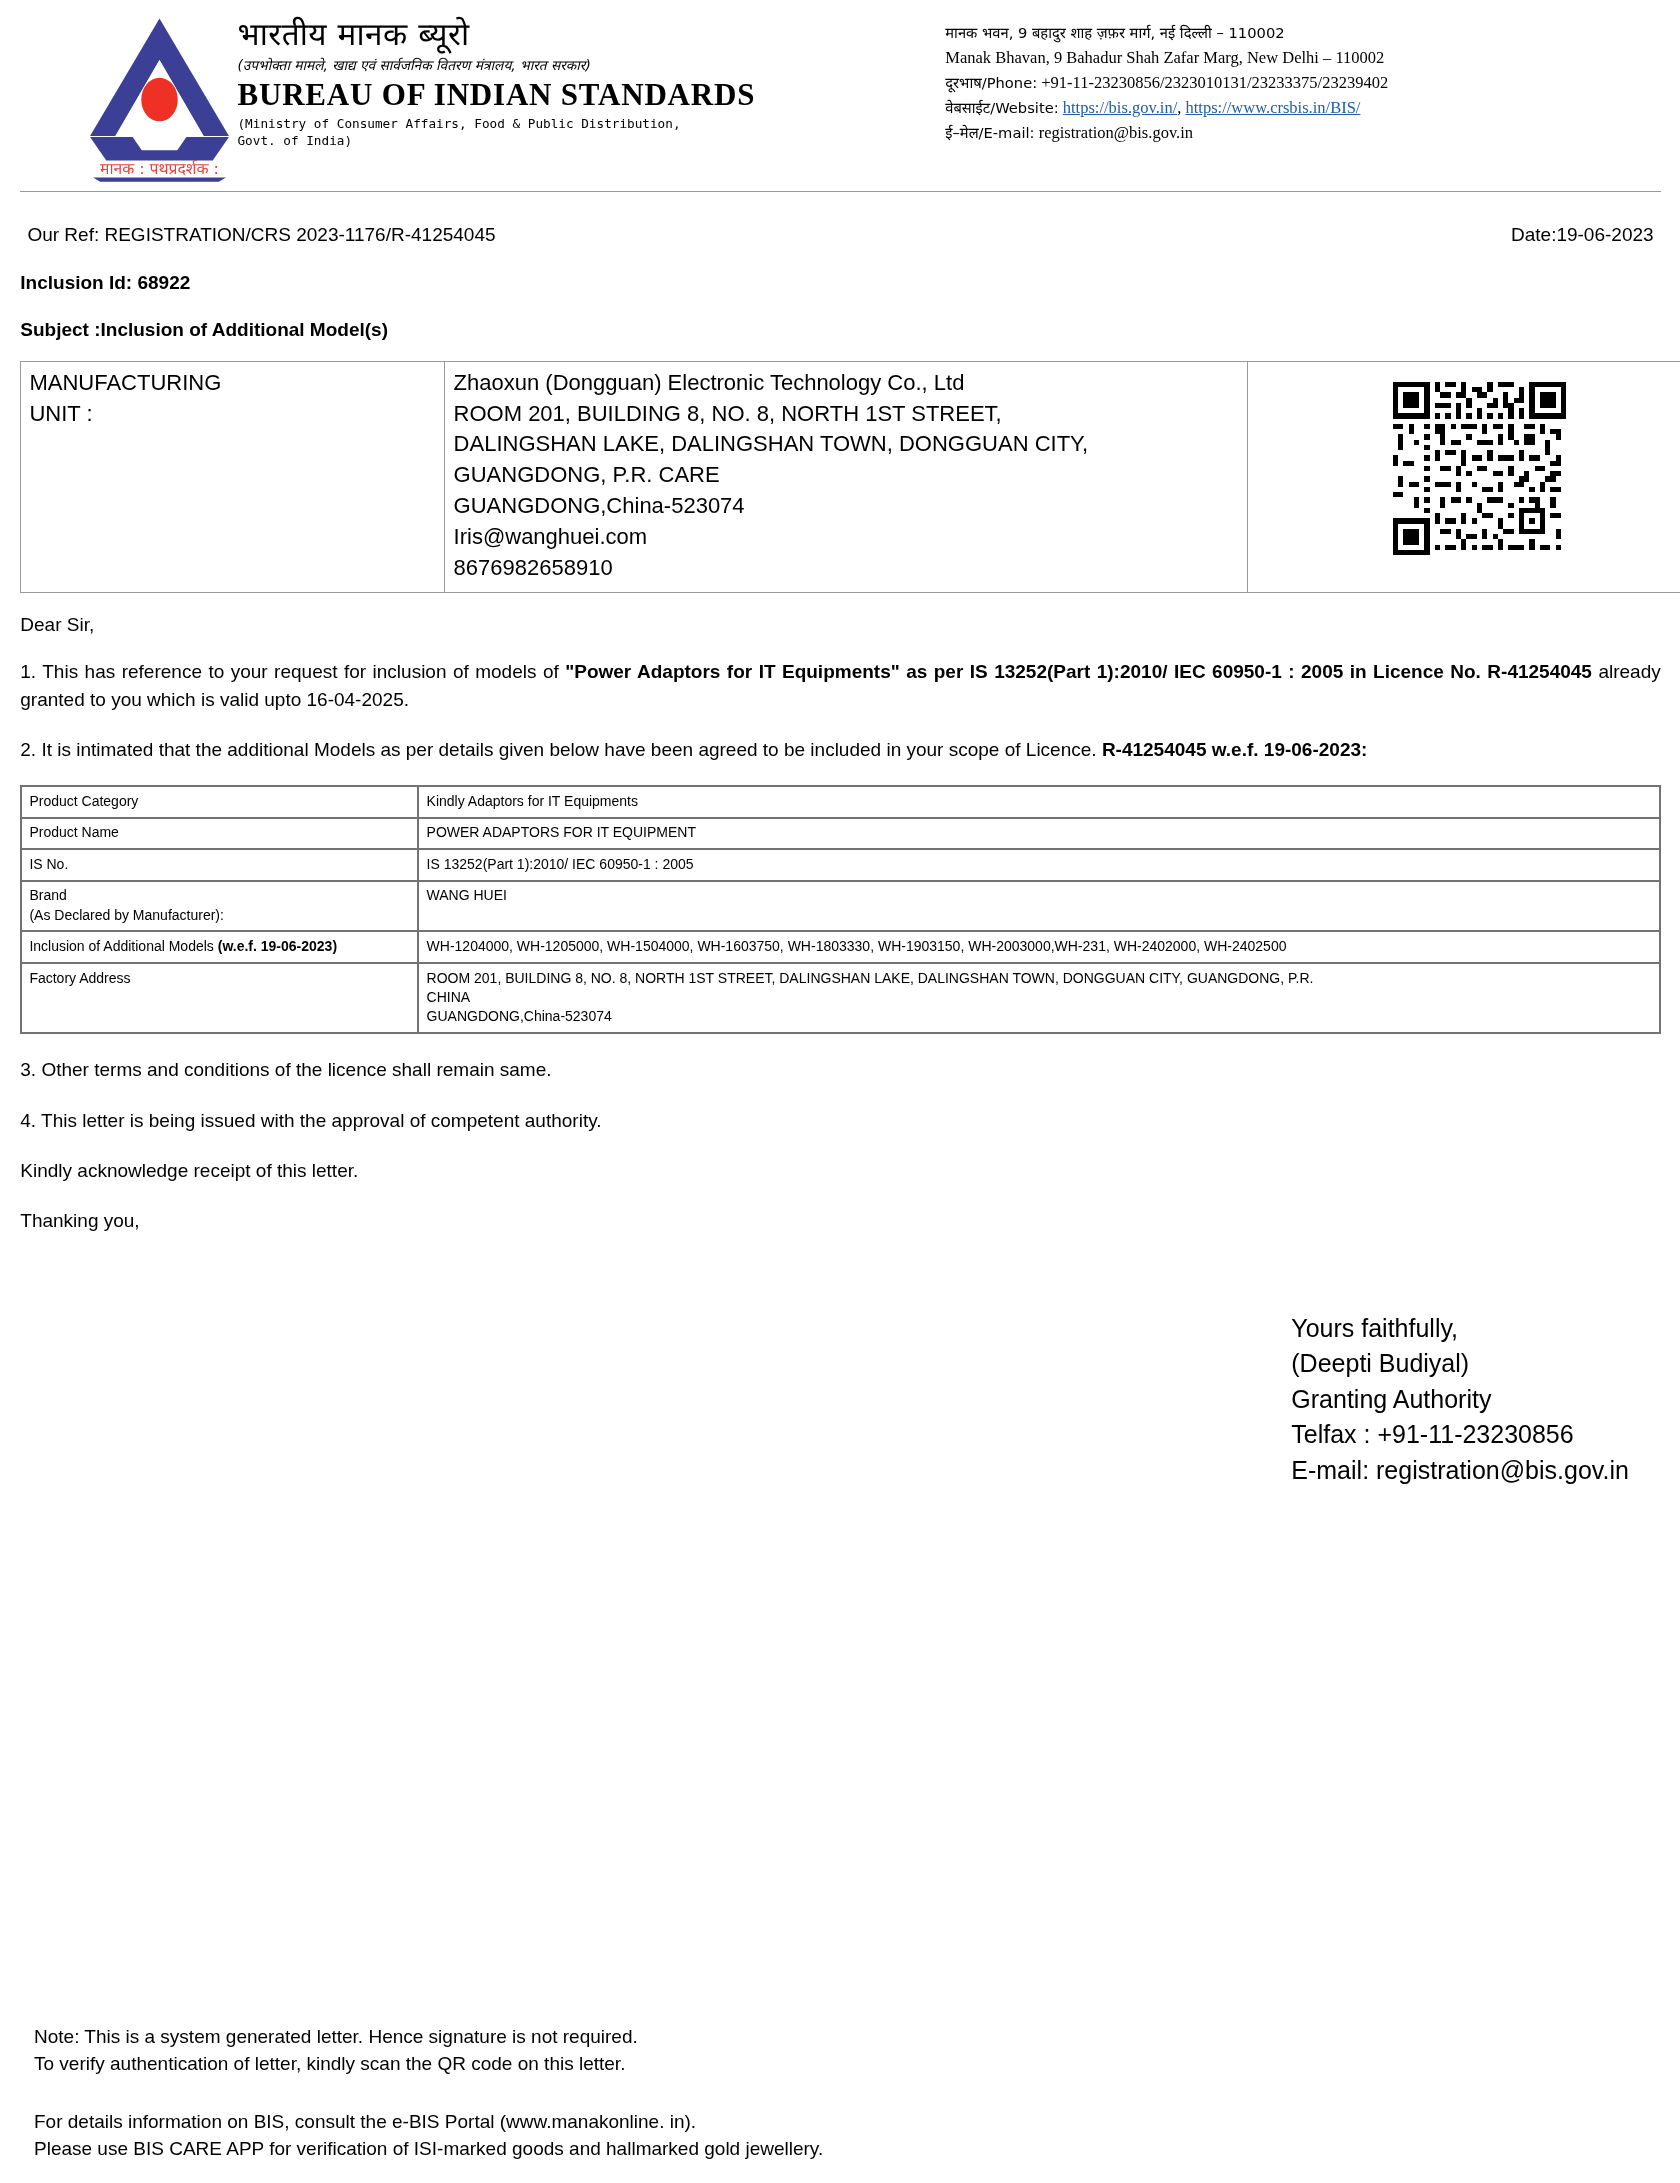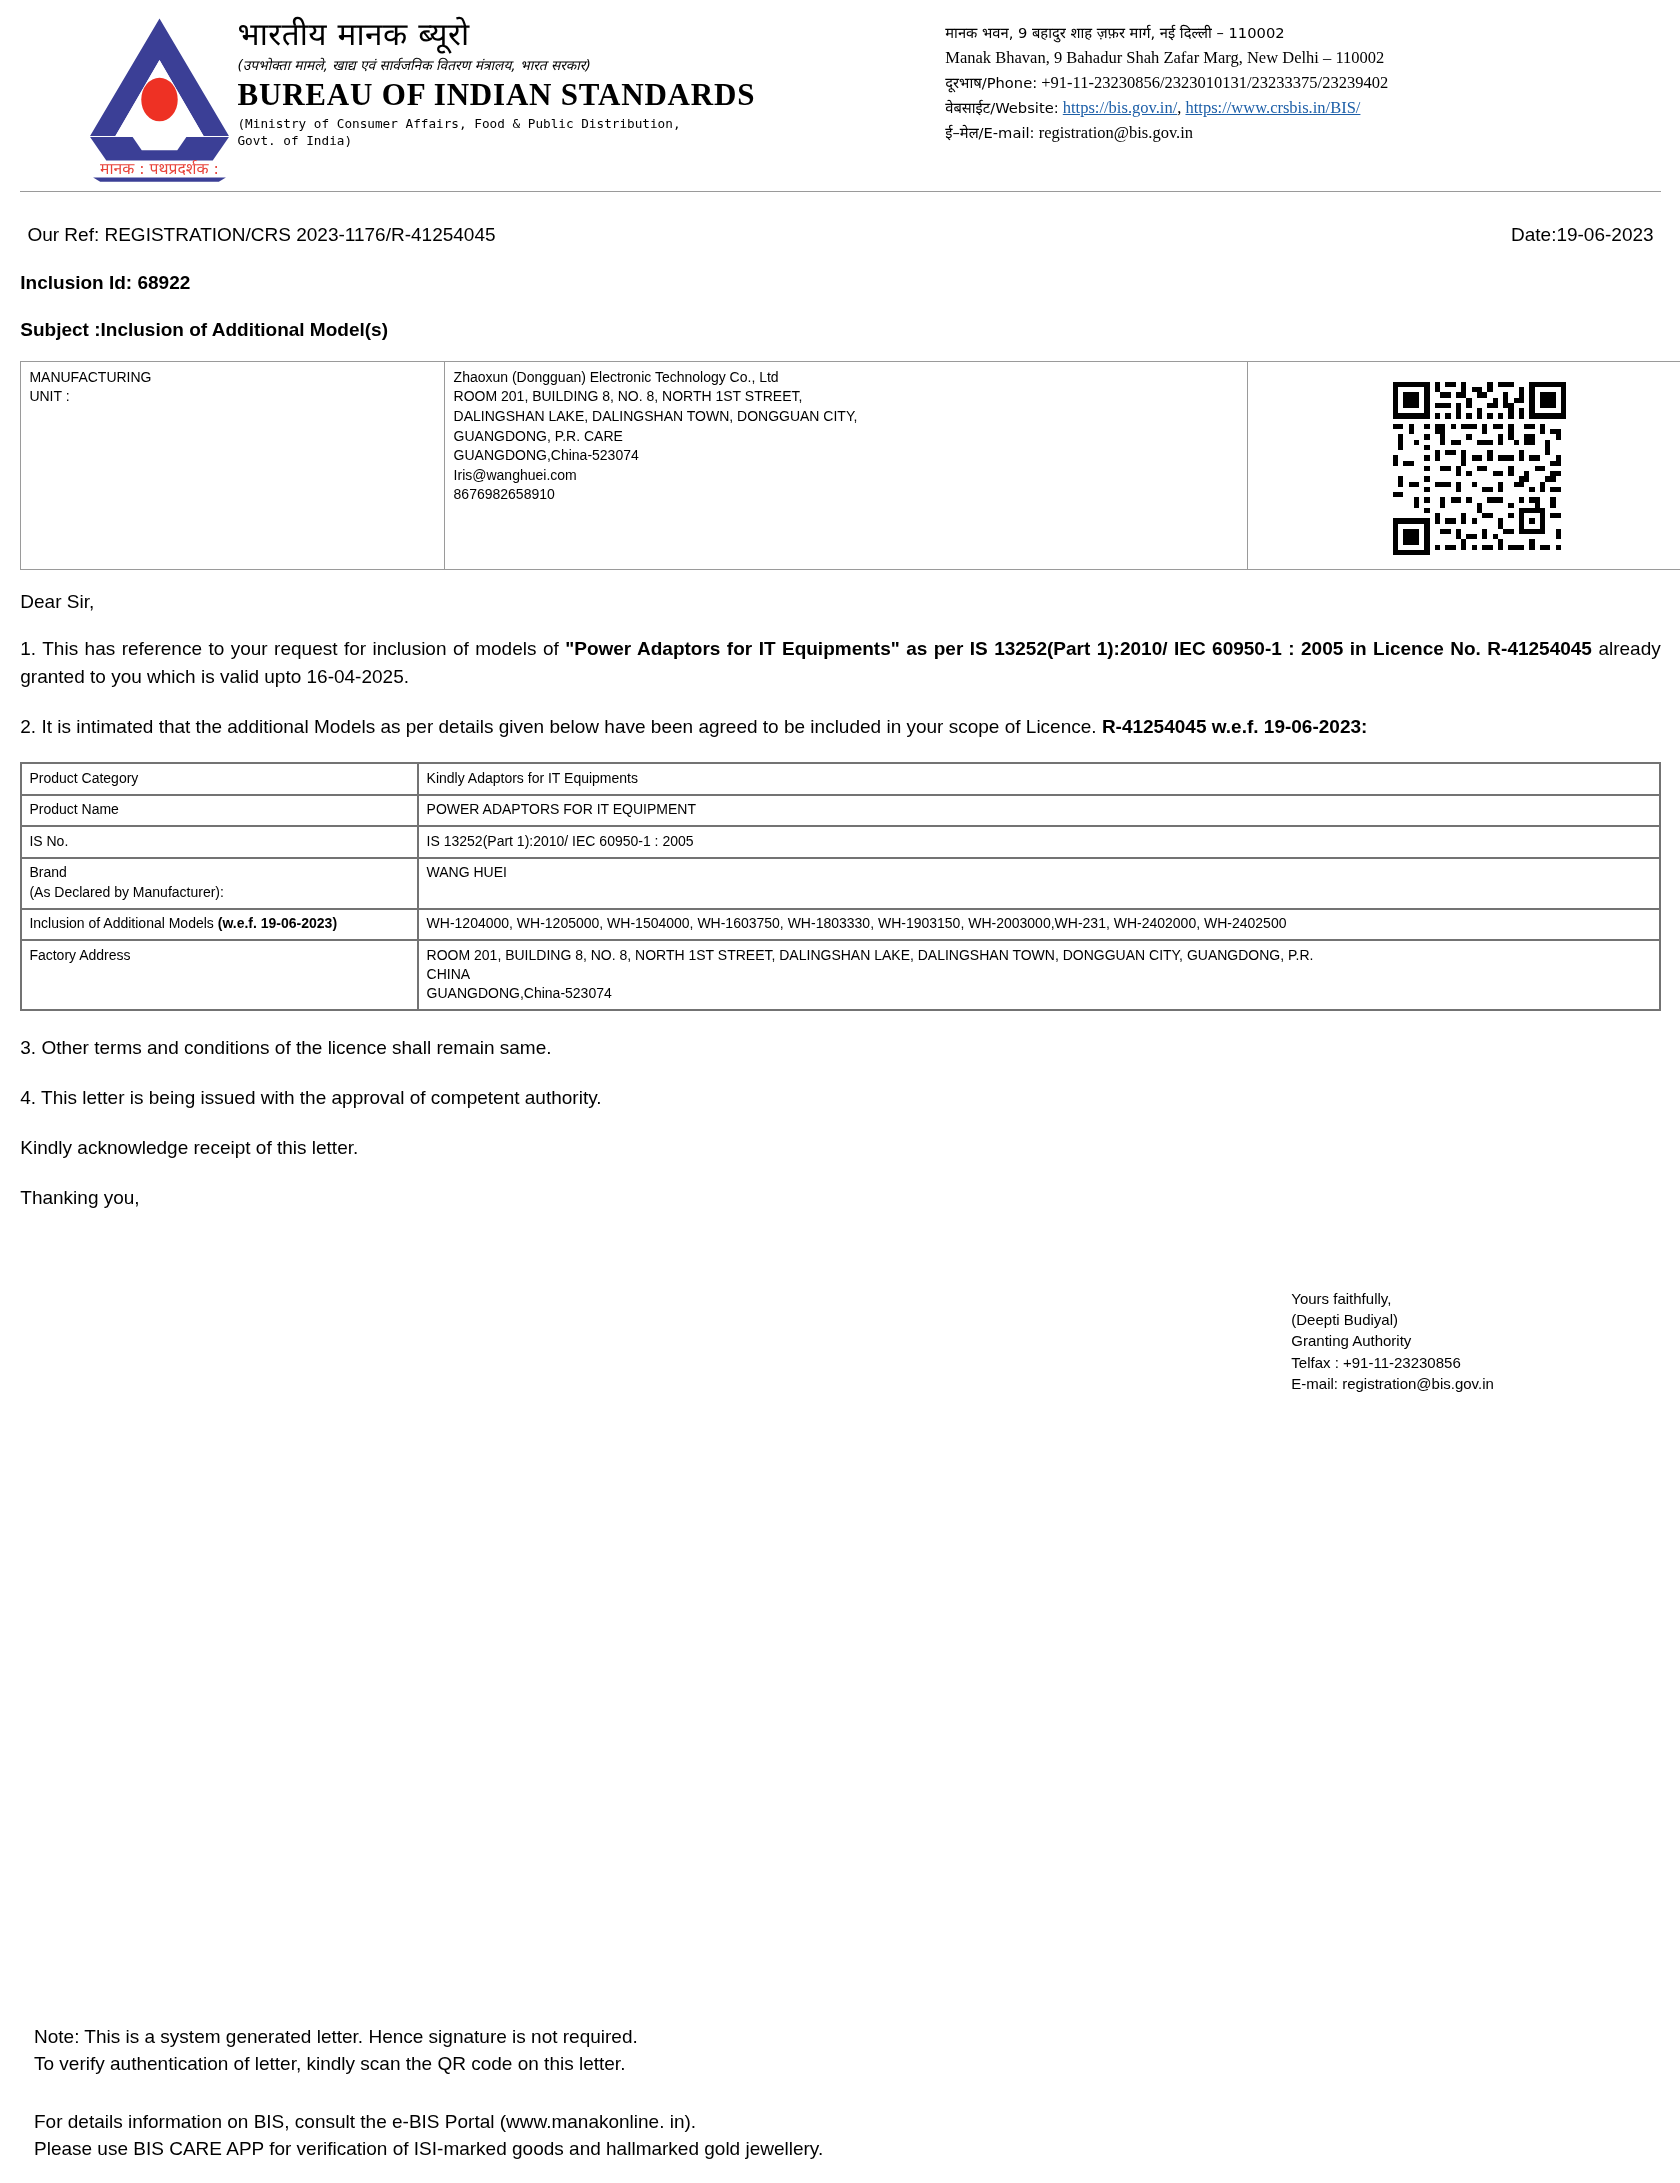--- a/index.html
+++ b/index.html
@@ -129,21 +129,21 @@
   table.mfg {
     width: 100%;
     border-collapse: collapse;
     margin-top: 19.3px;
     table-layout: fixed;
   }
   table.mfg td {
     border: 1px solid #9a9a9a;
     vertical-align: top;
     padding: 6.1px 8.1px 8.1px 8.1px;
-    font-size: 14px;
+    font-size: 22px;
     line-height: 1.40;
   }
   td.mfg-label { width: 407px; }
   td.mfg-value { width: 785px; }
   td.mfg-qr    { width: 447px; text-align: center; }
   .qr-holder {
     display: inline-block;
     margin-top: 14.2px;
     width: 173px;
     height: 173px;
@@ -170,21 +170,21 @@
     border: 2px solid #737373;
     vertical-align: top;
     padding: 4.6px 7.1px 5.6px 7.1px;
     font-size: 14px;
     line-height: 1.38;
   }
   td.dt-key { width: 381px; }
   .sig-block {
     margin-top: 76px;
     padding-left: 1271px;
-    font-size: 15px;
+    font-size: 25px;
     line-height: 1.42;
   }
   .footer-notes {
     position: absolute;
     left: 34px;
     bottom: 20.3px;
     width: 1616px;
     font-size: 19px;
     line-height: 1.42;
   }

